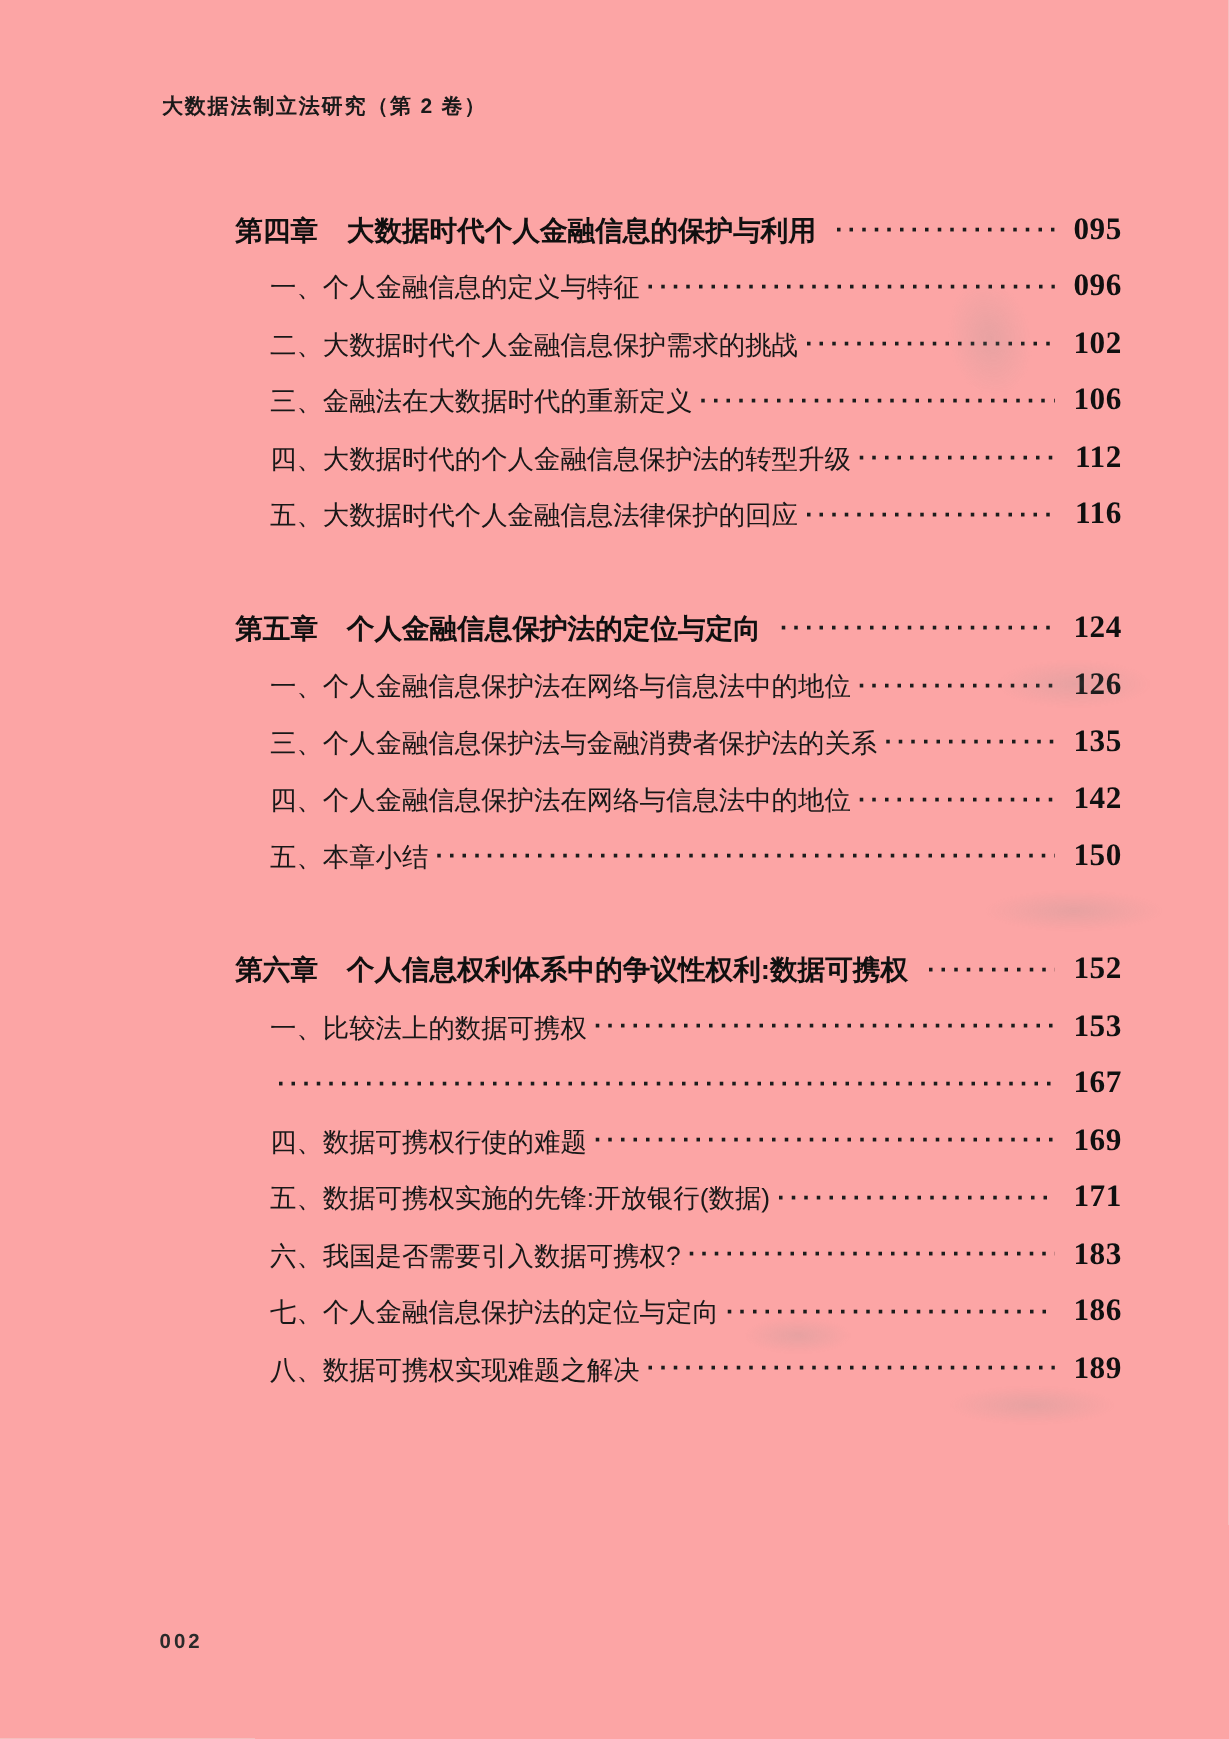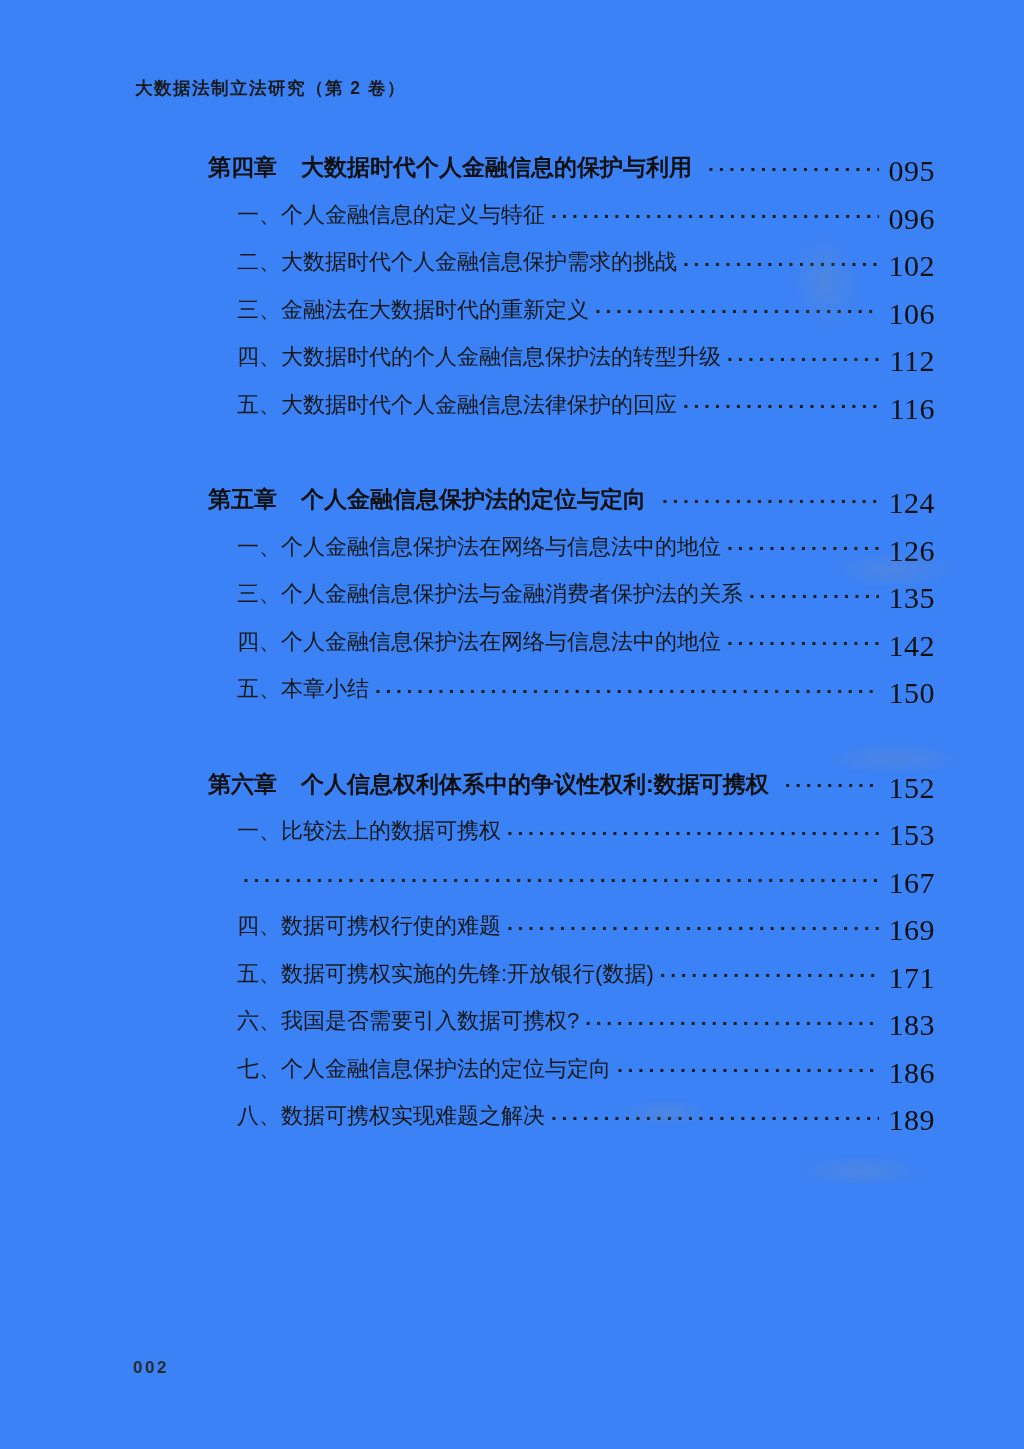--- a/index.html
+++ b/index.html
@@ -5,21 +5,21 @@
   html, body {
     margin: 0;
     padding: 0;
     background: #e8e8e8;
   }
   #page {
     position: relative;
     width: 1024px;
     height: 1449px;
     margin: 0 auto;
-    background: #3b82f6;
+    background: #fca5a5;
     overflow: hidden;
     font-family: "Liberation Sans", sans-serif;
     color: #141414;
   }
   
   .running-head {
     position: absolute;
     left: 135px;
     top: 76px;
     font-size: 17.5px;
@@ -31,26 +31,25 @@
   .toc {
     position: absolute;
     left: 196px;
     right: 89px;
     top: 156px;
   }
   .chapter-block { margin-bottom: 47px; }
   .chapter-block:last-child { margin-bottom: 0; }
   .row {
     display: flex;
-    align-items: flex-start;
+    align-items: flex-end;
     height: 47.5px;
     font-size: 22px;
     line-height: 1;
     white-space: nowrap;
-    margin-left: 12px;
   }
   .chapter-row {
     font-weight: bold;
     font-size: 23px;
     color: #101010;
   }
   .chapter-row .num { margin-right: 24px; }
   .item-row {
     padding-left: 29px;
     font-weight: 500;
@@ -69,22 +68,22 @@
   .leader::after {
     content: "································································································································";
     font-size: 21px;
     letter-spacing: 3.5px;
     color: #1c1c1c;
     font-weight: bold;
   }
   .page-num {
     flex: 0 0 auto;
     font-family: "Liberation Serif", serif;
-    font-weight: normal;
-    font-size: 30px;
+    font-weight: bold;
+    font-size: 26px;
     min-width: 46px;
     text-align: right;
     letter-spacing: 0.5px;
     color: #101010;
   }
   
   .folio {
     position: absolute;
     left: 133px;
     top: 1358px;

